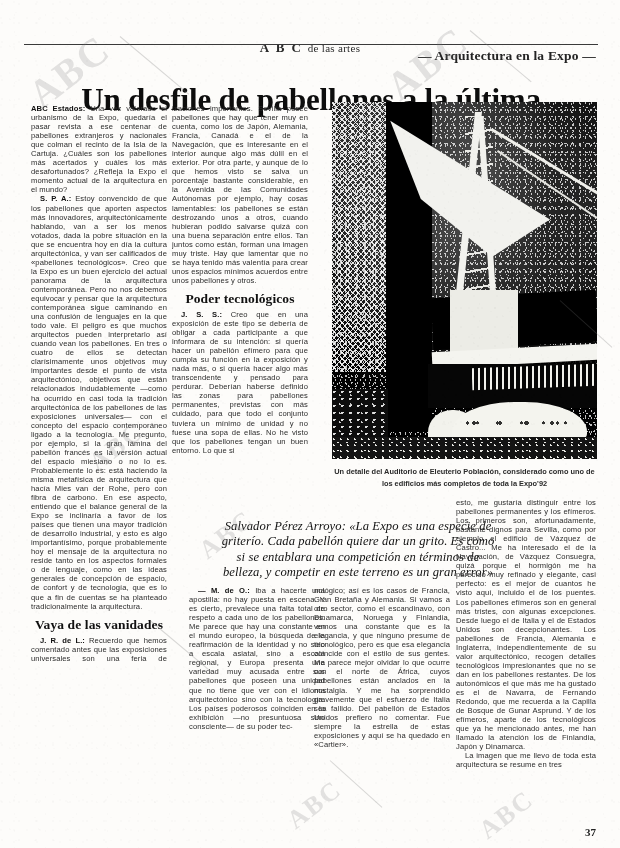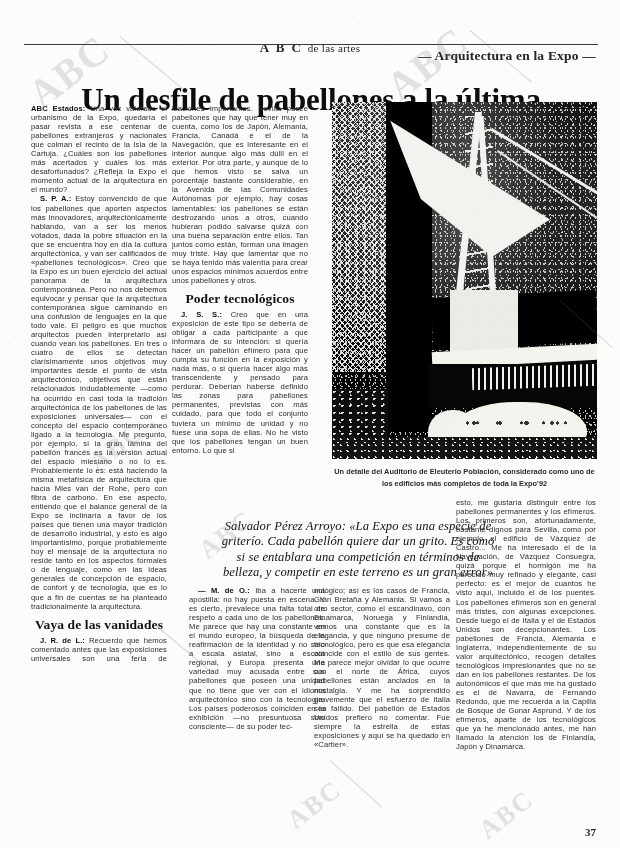--- a/index.html
+++ b/index.html
@@ -333,20 +333,21 @@
   <div class="col" id="c3">
     <p><span class="speaker">— M. de O.:</span><span> Iba a hacerte una apostilla: no hay puesta en escena. Y es cierto, prevalece una falta total de respeto a cada uno de los pabellones. Me parece que hay una constante en el mundo europeo, la búsqueda de la reafirmación de la identidad y no sólo a escala asiatal, sino a escala regional, y Europa presenta una variedad muy acusada entre sus pabellones que poseen una unidad que no tiene que ver con el idioma arquitectónico sino con la tecnología. Los países poderosos coinciden en la exhibición —no presuntuosa sino consciente— de su poder tec-</span></p>
   </div>
 
   <div class="col" id="c4">
     <p class="noind"><span>nológico; así es los casos de Francia, Gran Bretaña y Alemania. Si vamos a otro sector, como el escandinavo, con Dinamarca, Noruega y Finlandia, vemos una constante que es la elegancia, y que ninguno presume de tecnológico, pero es que esa elegancia coincide con el estilo de sus gentes. Me parece mejor olvidar lo que ocurre con el norte de África, cuyos pabellones están anclados en la nostalgia. Y me ha sorprendido gravemente que el esfuerzo de Italia sea fallido. Del pabellón de Estados Unidos prefiero no comentar. Fue siempre la estrella de estas exposiciones y aquí se ha quedado en «Cartier».</span></p>
   </div>
 
   <div class="col" id="c5">
     <p class="noind"><span>esto, me gustaría distinguir entre los pabellones permanentes y los efímeros. Los primeros son, afortunadamente, bastante dignos para Sevilla, como por ejemplo el edificio de Vázquez de Castro... Me ha interesado el de la Navegación, de Vázquez Consuegra, quizá porque el hormigón me ha parecido muy refinado y elegante, casi perfecto: es el mejor de cuantos he visto aquí, incluido el de los puentes. Los pabellones efímeros son en general más tristes, con algunas excepciones. Desde luego el de Italia y el de Estados Unidos son decepcionantes. Los pabellones de Francia, Alemania e Inglaterra, independientemente de su valor arquitectónico, recogen detalles tecnológicos impresionantes que no se dan en los pabellones restantes. De los autonómicos el que más me ha gustado es el de Navarra, de Fernando Redondo, que me recuerda a la Capilla de Bosque de Gunar Asprund. Y de los efímeros, aparte de los tecnológicos que ya he mencionado antes, me han llamado la atención los de Finlandia, Japón y Dinamarca.</span></p>
+    <p><span>La imagen que me llevo de toda esta arquitectura se resume en tres</span></p>
   </div>
 
   <div id="pagenum">37</div>
 
   <div class="wm l" style="left:24px;top:48px;">ABC</div>
   <div class="wm l" style="left:382px;top:40px;">ABC</div>
   <div class="wm s" style="left:86px;top:432px;">ABC</div>
   <div class="wm s" style="left:196px;top:520px;">ABC</div>
   <div class="wm s" style="left:284px;top:790px;">ABC</div>
   <div class="wm s" style="left:476px;top:800px;">ABC</div>

